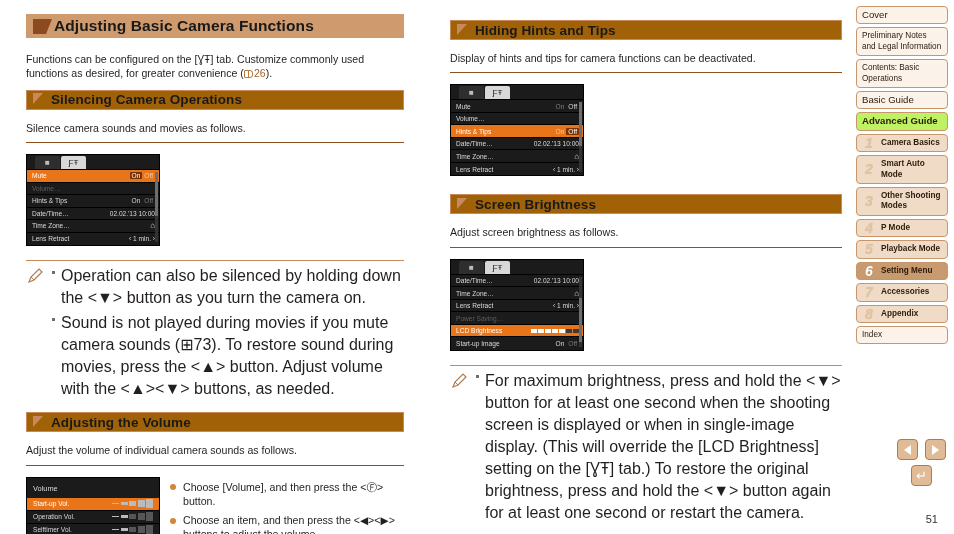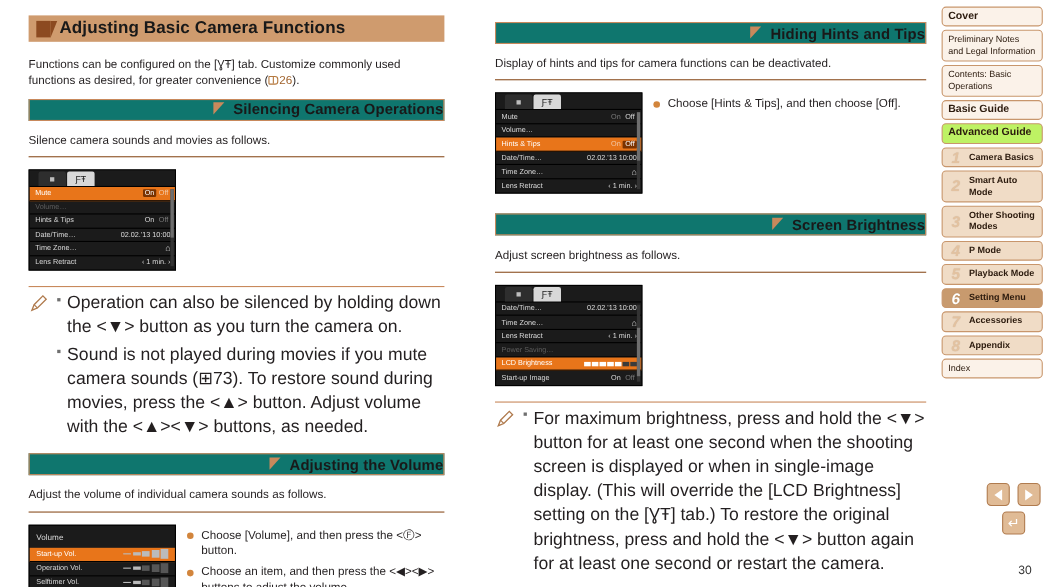--- a/index.html
+++ b/index.html
@@ -42,22 +42,21 @@
     letter-spacing: 0.1px;
     color: #191919;
   }
 
   
   .section-head {
     border: 1px solid #c8895c;
     height: 20px;
     display: flex; align-items: center;
     margin: 9px 0 11px 0;
-    background: #0f766e;
-    justify-content: flex-end;
+    background: #a16207;
   }
   .section-head .tri {
     width: 0; height: 0;
     border-left: 10px solid #c8895c;
     border-bottom: 11px solid transparent;
     border-top: 0 solid transparent;
     margin-left: 6px; margin-right: 8px;
     margin-bottom: 2px;
   }
   .section-head h2 {
@@ -231,21 +230,21 @@
     border-radius: 4px;
     background: #fbf2e9;
     margin-bottom: 3px;
     padding: 3px 5px;
     font-size: 8.2px;
     line-height: 10.4px;
     color: #2b1a0d;
     display: flex; align-items: center;
     min-height: 17px;
   }
-  .nav-item.bold { font-weight: bold; font-size: 9.6px; justify-content: center; }
+  .nav-item.bold { font-weight: normal; font-size: 9.6px; justify-content: center; }
   .nav-item.tan { background: #bef264; font-weight: bold; font-size: 9.6px; }
   .nav-item.current { background: #c89a6e; font-weight: bold; }
   .nav-item .num {
     font-size: 14px; font-weight: bold;
     color: #fff;
     width: 14px; flex: 0 0 14px;
     text-align: center;
     margin-right: 5px;
     font-style: italic;
     text-shadow: 0 0 1px rgba(0,0,0,.15);
@@ -472,26 +471,20 @@
               </div>
               <div class="row" style="border-bottom:none">
                 <span class="lbl">Lens Retract</span>
                 <span class="val">‹ 1 min. ›</span>
               </div>
             </div>
             <div class="scrolltrack"></div>
             <div class="scroll"></div>
           </div>
         </div>
-        <div class="bullets">
-          <div class="bullet">
-            <span class="dot"></span>
-            <span>Choose [Hints &amp; Tips], and then choose [Off].</span>
-          </div>
-        </div>
       </div>
 
       <div class="section-head" style="margin-top:18px">
         <span class="tri"></span>
         <h2>Screen Brightness</h2>
       </div>
       <p class="body">Adjust screen brightness as follows.</p>
       <div class="rule"></div>
 
       <div class="step">
@@ -619,15 +612,15 @@
       </div>
       <div class="nbtn">
         <span class="ar-r"></span>
       </div>
     </div>
     <div class="nbtn backbtn">
       <span class="glyph">↵</span>
     </div>
   </div>
 
-  <div class="pageno">30</div>
+  <div class="pageno">51</div>
 
 </div>
 
 </body></html>

